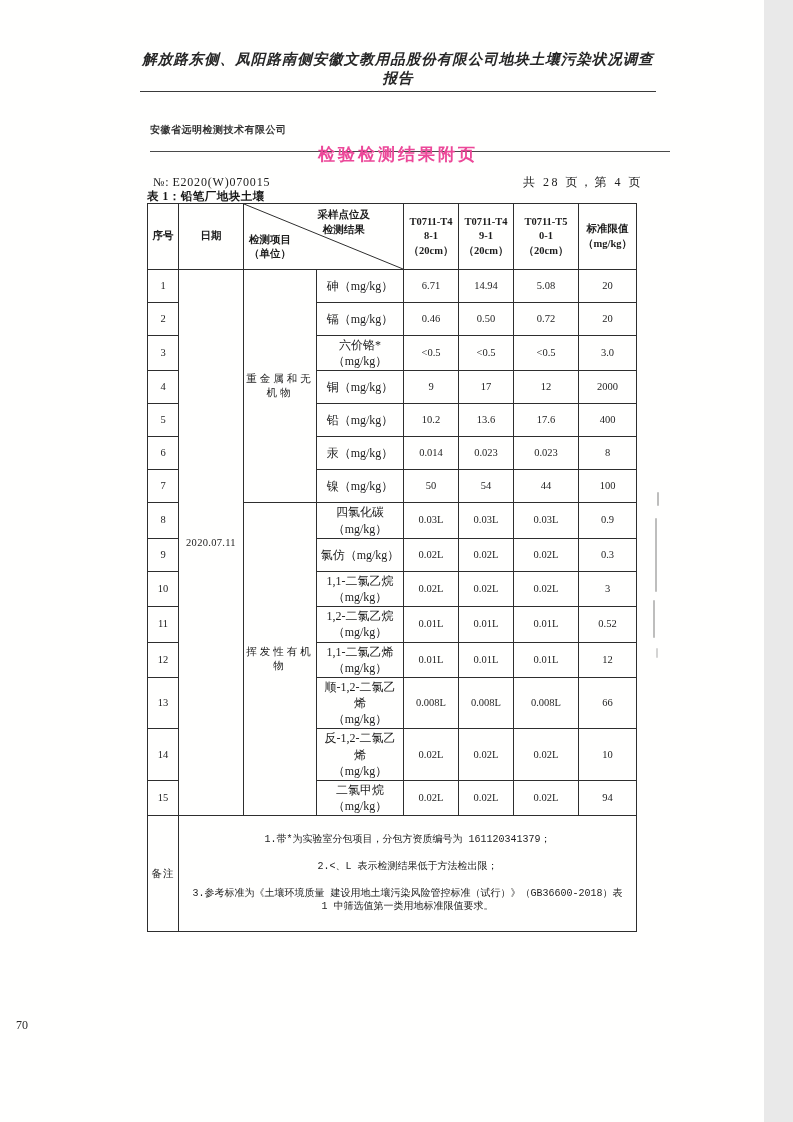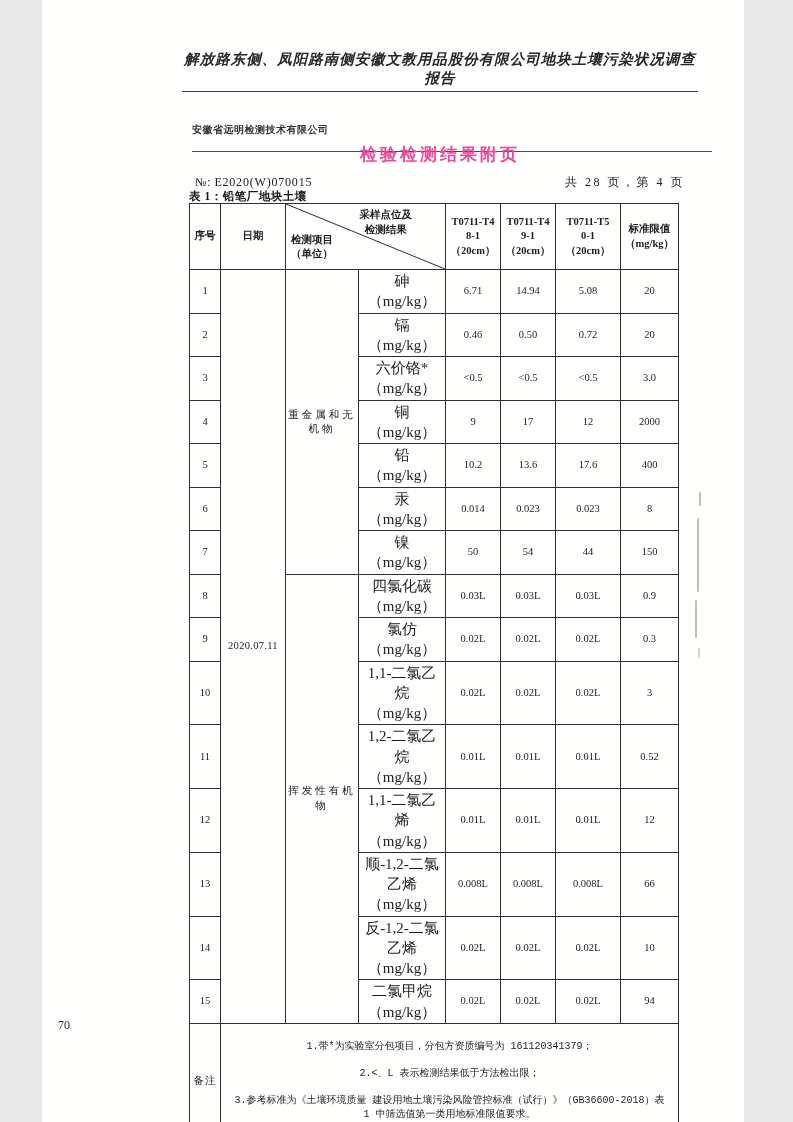--- a/index.html
+++ b/index.html
@@ -4,24 +4,23 @@
 <style>
   * { margin: 0; padding: 0; box-sizing: border-box; }
   html, body { background: #e9e9e9; }
   body {
     width: 793px; height: 1122px;
     font-family: "Liberation Serif", "DejaVu Serif", serif;
     color: #1c1c1c;
   }
   .page {
     position: relative;
-    width: 702px; height: 1122px;
+    width: 764px; height: 1122px;
     background: #fffffe;
     overflow: hidden;
-    margin-left: 42px;
   }
   
   .report-header {
     position: absolute; top: 50px; left: 140px; width: 516px;
     text-align: center;
     font-size: 14.5px; font-weight: bold; font-style: italic;
     letter-spacing: 1px;
     color: #262626;
     padding-bottom: 3px;
     border-bottom: 1.6px solid #3a3a3a;
@@ -68,21 +67,21 @@
     padding: 1px 2px;
     white-space: pre-line;
     line-height: 1.35;
   }
   .results-table thead th {
     height: 66px;
     font-weight: bold;
     font-size: 10.5px;
   }
   .results-table tbody td { height: 33px; }
-  .item-cell { font-size: 15px; }
+  .item-cell { font-size: 12px; }
   .date-cell { font-size: 10.5px; letter-spacing: 0.3px; }
   .group-cell { letter-spacing: 3px; font-size: 10.5px; }
   
   .diag-cell { position: relative; padding: 0; }
   .diag-cell svg {
     position: absolute; top: 0; left: 0;
     width: 100%; height: 100%;
     display: block;
   }
   .diag-top {
@@ -225,21 +224,21 @@
         <td>0.023</td>
         <td>0.023</td>
         <td>8</td>
       </tr>
       <tr>
         <td>7</td>
         <td class="item-cell">镍（mg/kg）</td>
         <td>50</td>
         <td>54</td>
         <td>44</td>
-        <td>150</td>
+        <td>100</td>
       </tr>
       <tr>
         <td>8</td>
         <td class="group-cell" rowspan="8">挥发性有机物</td>
         <td class="item-cell">四氯化碳（mg/kg）</td>
         <td>0.03L</td>
         <td>0.03L</td>
         <td>0.03L</td>
         <td>0.9</td>
       </tr>

